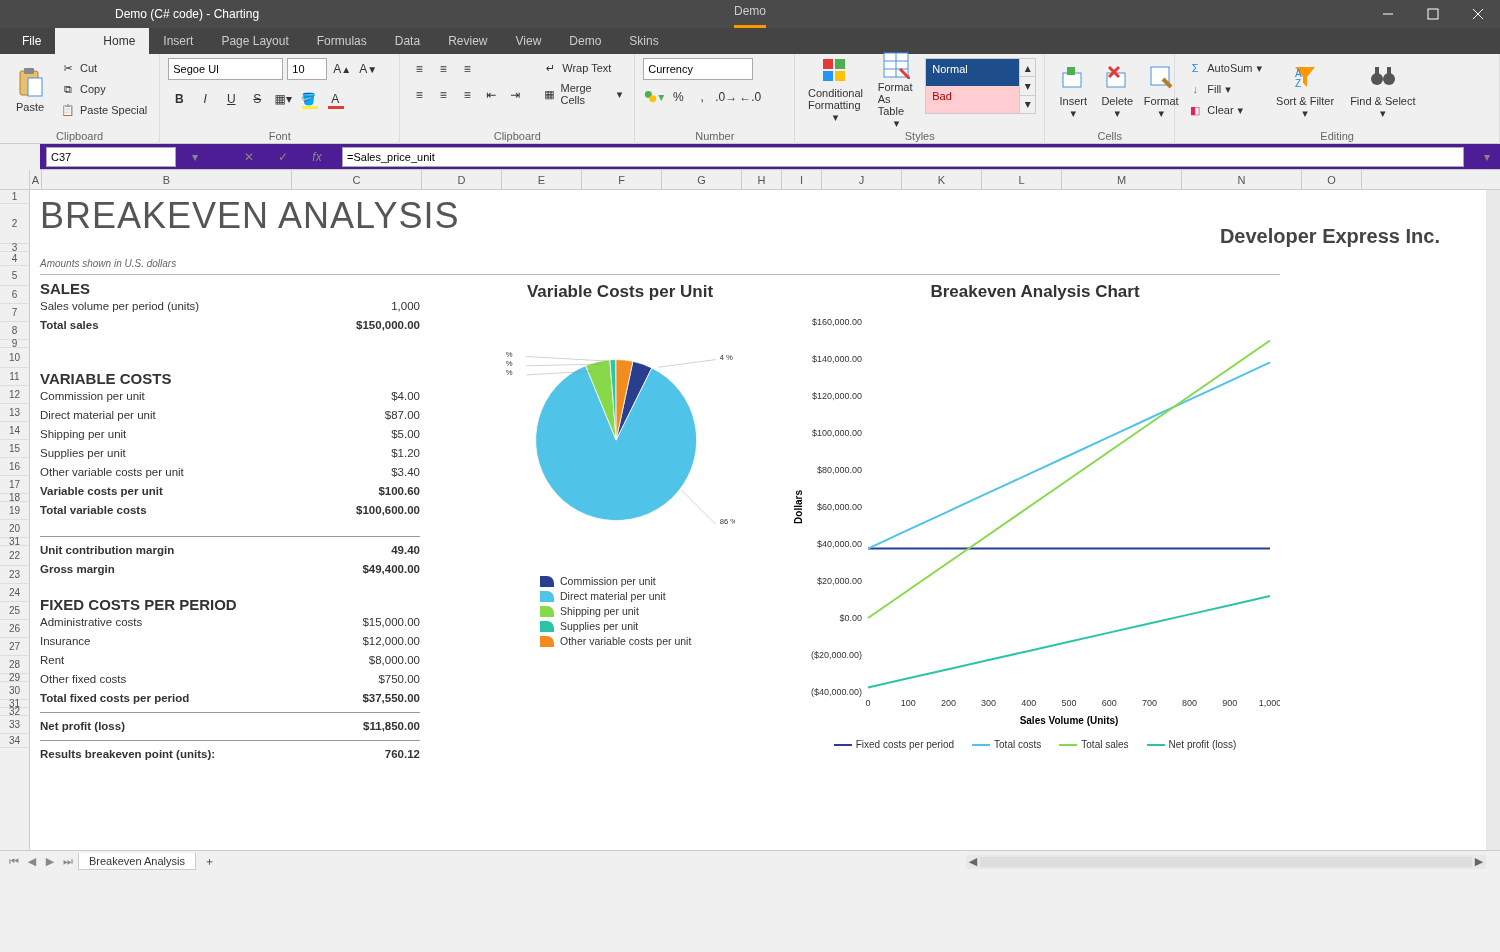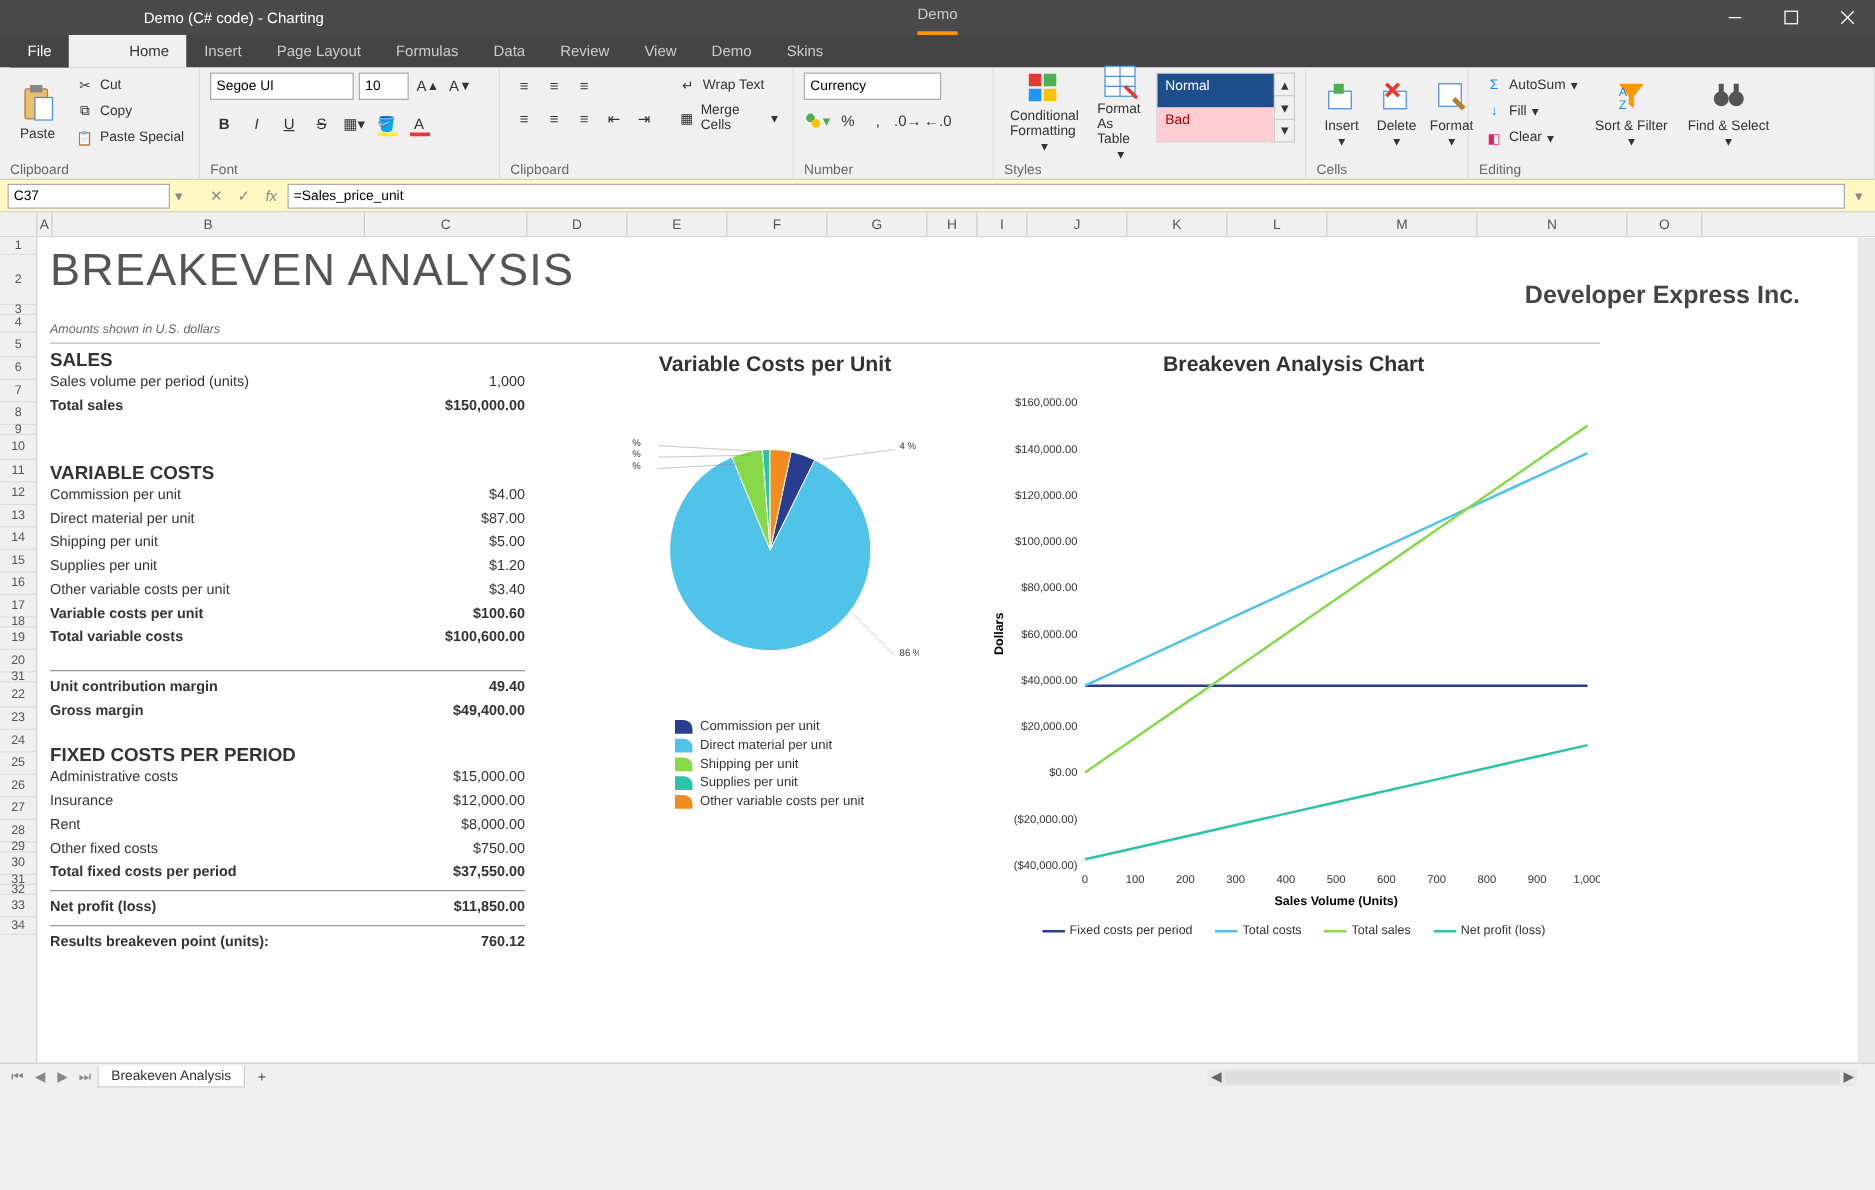--- a/index.html
+++ b/index.html
@@ -16,21 +16,21 @@
 
 .ribbon-tabs { background: #444; color: #ccc; height: 26px; display: flex; align-items: center; padding-left: 8px; font-size: 12px; }
 .ribbon-tab { padding: 0 14px; height: 26px; display: flex; align-items: center; cursor: pointer; }
 .ribbon-tab.active { background: #f0f0f0; color: #333; padding-left: 48px; }
 .ribbon-tab.file { background: #444; color: #fff; }
 
 
 .ribbon { background: #f0f0f0; height: 90px; display: flex; border-bottom: 1px solid #ccc; }
 .ribbon-group { border-right: 1px solid #ddd; padding: 4px 8px 0 8px; display: flex; flex-direction: column; justify-content: space-between; height: 90px; }
 .ribbon-group-body { display: flex; align-items: flex-start; gap: 4px; flex: 1; }
-.ribbon-group-label { text-align: left; font-size: 11px; color: #666; padding: 2px 0; }
+.ribbon-group-label { text-align: center; font-size: 11px; color: #666; padding: 2px 0; }
 .big-btn { display: flex; flex-direction: column; align-items: center; justify-content: center; padding: 2px 6px; min-width: 42px; height: 64px; cursor: pointer; font-size: 11px; }
 .big-btn .icon { width: 32px; height: 32px; display: flex; align-items: center; justify-content: center; margin-bottom: 2px; }
 .small-btn { display: flex; align-items: center; gap: 4px; padding: 2px 4px; height: 20px; cursor: pointer; font-size: 11px; }
 .small-btn .icon { width: 16px; height: 16px; display: flex; align-items: center; justify-content: center; }
 .vstack { display: flex; flex-direction: column; gap: 1px; }
 
 .font-row1 { display: flex; gap: 4px; align-items: center; margin-bottom: 4px; }
 .font-select { border: 1px solid #aaa; background: #fff; font-size: 11px; padding: 2px 18px 2px 4px; height: 22px; appearance: none; }
 .font-name { width: 115px; }
 .font-size { width: 40px; }
@@ -42,21 +42,21 @@
 .number-format { border: 1px solid #aaa; background: #fff; width: 110px; height: 22px; font-size: 11px; padding: 2px 4px; }
 
 .styles-gallery { width: 95px; height: 56px; border: 1px solid #ccc; background: #fff; display: flex; flex-direction: column; }
 .style-item { flex: 1; padding: 4px 6px; font-size: 11px; }
 .style-normal { background: #1e4d8b; color: #fff; }
 .style-bad { background: #ffcdd2; color: #a00; }
 .styles-scroll { width: 16px; display: flex; flex-direction: column; border: 1px solid #ccc; border-left: none; }
 .styles-scroll-btn { flex: 1; display: flex; align-items: center; justify-content: center; border-bottom: 1px solid #ccc; }
 
 
-.formula-bar { background: #fef9c3; height: 26px; display: flex; align-items: center; border-bottom: 1px solid #ccc; gap: 4px; padding: 0 6px; }
+.formula-bar { background: #4c1d95; height: 26px; display: flex; align-items: center; border-bottom: 1px solid #ccc; gap: 16px; padding: 0 6px; margin-left: 40px; }
 .name-box { border: 1px solid #aaa; background: #fff; width: 130px; height: 20px; font-size: 11px; padding: 0 4px; }
 .fb-btn { width: 18px; height: 18px; display: flex; align-items: center; justify-content: center; color: #888; }
 .formula-input { flex: 1; border: 1px solid #aaa; background: #fff; height: 20px; font-size: 11px; padding: 0 4px; }
 
 
 .col-headers { background: #f0f0f0; height: 20px; display: flex; border-bottom: 1px solid #ccc; font-size: 11px; color: #555; }
 .corner { width: 30px; border-right: 1px solid #ccc; }
 .ch { border-right: 1px solid #ccc; display: flex; align-items: center; justify-content: center; }
 
 

